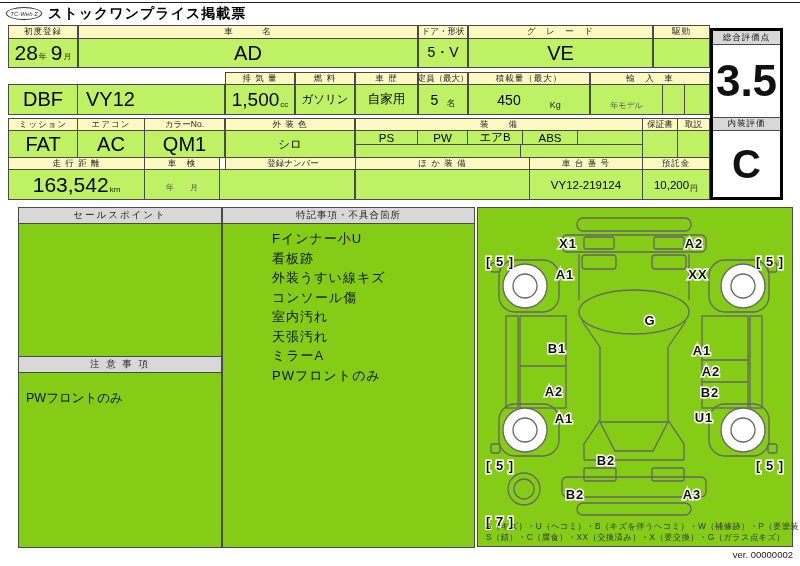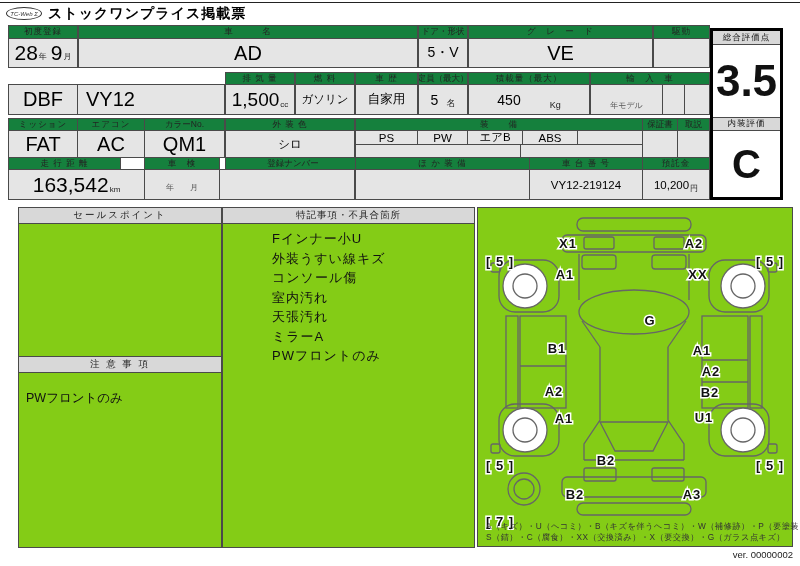--- a/index.html
+++ b/index.html
@@ -2,22 +2,22 @@
 <html><head>
 <meta charset="utf-8">
 <style>
   html,body { margin:0; padding:0; }
   body {
     width:800px; height:566px; position:relative; background:#fff;
     font-family:"Liberation Sans","DejaVu Sans",sans-serif; color:#111;
     overflow:hidden;
   }
   .abs { position:absolute; box-sizing:border-box; }
-  .cell { position:absolute; box-sizing:border-box; border:1px solid #4a4a4a; background:#e5e5e5; }
-  .hdr { background:#15803d; font-size:8.5px; color:#222; display:flex; align-items:center; justify-content:center; letter-spacing:1px; white-space:nowrap; overflow:hidden; }
+  .cell { position:absolute; box-sizing:border-box; border:1px solid #4a4a4a; background:#bef264; }
+  .hdr { background:#fef9c3; font-size:8.5px; color:#222; display:flex; align-items:center; justify-content:center; letter-spacing:1px; white-space:nowrap; overflow:hidden; }
   .val { display:flex; align-items:center; justify-content:center; font-size:20px; color:#000; white-space:nowrap; }
   .v-lg { font-size:21px; }
   .v-md { font-size:14px; }
   .v-sm { font-size:11.5px; }
   .v-xs { font-size:8px; color:#555; }
   .unit { font-size:9px; color:#222; align-self:flex-end; padding-bottom:4px; margin-left:2px; }
   .unit-tight { font-size:8px; color:#222; align-self:flex-end; padding-bottom:5px; margin-left:1px; }
   .thickbox { position:absolute; box-sizing:border-box; border:3px solid #000; background:#fff; }
   .thickbox .inhdr { position:absolute; left:0; right:0; box-sizing:border-box; border-bottom:1px solid #4a4a4a; background:#d8d8d8; font-size:8.5px; display:flex; align-items:center; justify-content:center; letter-spacing:1px; }
   .score { position:absolute; left:0; right:0; display:flex; align-items:center; justify-content:center; font-weight:bold; }
@@ -124,21 +124,21 @@
 <div class="cell val v-sm" style="left:577px; top:130px; width:66px; height:15px;"></div>
 <div class="cell" style="left:355px; top:144px; width:166px; height:14px;"></div>
 <div class="cell" style="left:520px; top:144px; width:123px; height:14px;"></div>
 
 <div class="cell hdr" style="left:642px; top:118px; width:36px; height:13px; letter-spacing:0;">保証書</div>
 <div class="cell val" style="left:642px; top:130px; width:36px; height:28px;"></div>
 
 <div class="cell hdr" style="left:677px; top:118px; width:33px; height:13px; letter-spacing:0;">取説</div>
 <div class="cell val" style="left:677px; top:130px; width:33px; height:28px;"></div>
 
-<div class="cell hdr" style="left:8px; top:157px; width:113px; height:13px;">走 行 距 離</div>
+<div class="cell hdr" style="left:8px; top:157px; width:137px; height:13px;">走 行 距 離</div>
 <div class="cell val" style="left:8px; top:169px; width:137px; height:31px;">
   <span class="v-lg">163,542</span>
     <span class="unit-tight">km</span>
 </div>
 
 <div class="cell hdr" style="left:144px; top:157px; width:76px; height:13px;">車　検</div>
 <div class="cell val v-xs" style="left:144px; top:169px; width:76px; height:31px; align-items:flex-end;">
     <span style="padding-bottom:6px;">年　　月</span>
   </div>
 
@@ -163,20 +163,21 @@
   <div class="panel-hdr" style="top:148px; height:17px; border-top:1px solid #4a4a4a;">注 意 事 項</div>
   <div class="abs caution-text" style="left:7px; top:172px; right:5px;">
     <div style="margin-top:10px;">PWフロントのみ</div>
   </div>
 </div>
 
 <div class="panel" style="left:222px; top:207px; width:253px; height:341px;">
   <div class="panel-hdr" style="letter-spacing:1px;">特記事項・不具合箇所</div>
   <div class="abs" style="left:9px; top:21px; right:4px;">
     <div class="defect-line">Fインナー小U</div>
+    <div class="defect-line">看板跡</div>
     <div class="defect-line">外装うすい線キズ</div>
     <div class="defect-line">コンソール傷</div>
     <div class="defect-line">室内汚れ</div>
     <div class="defect-line">天張汚れ</div>
     <div class="defect-line">ミラーA</div>
     <div class="defect-line">PWフロントのみ</div>
   </div>
 </div>
 
 <div class="panel" style="left:477px; top:207px; width:316px; height:340px;padding-left:28px;">

